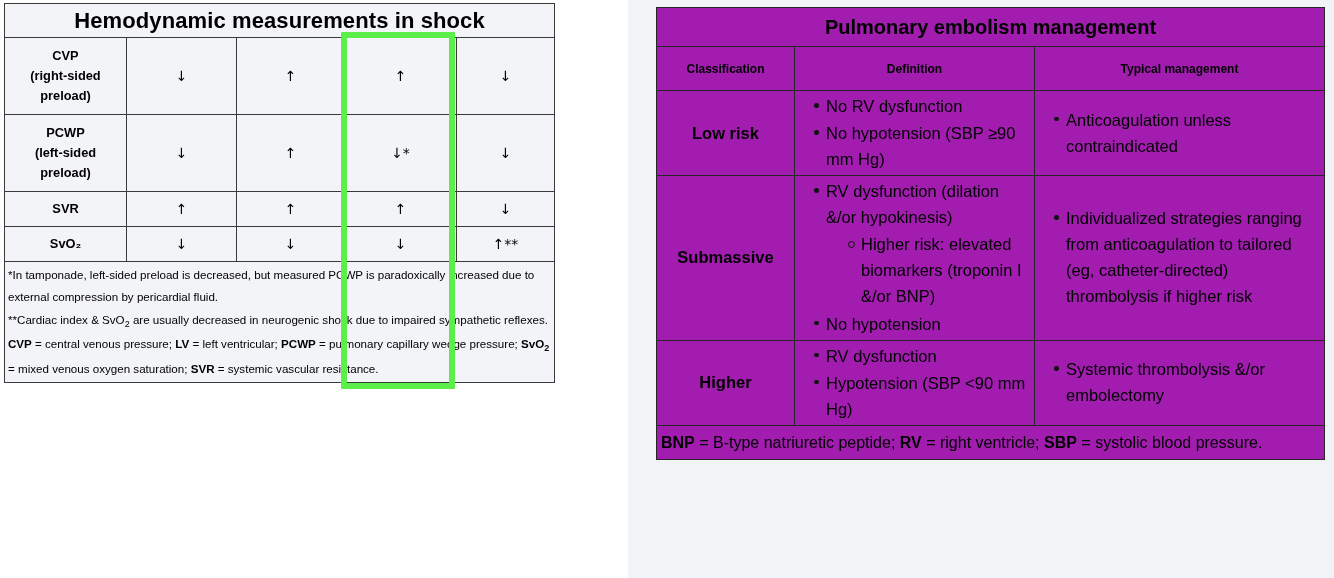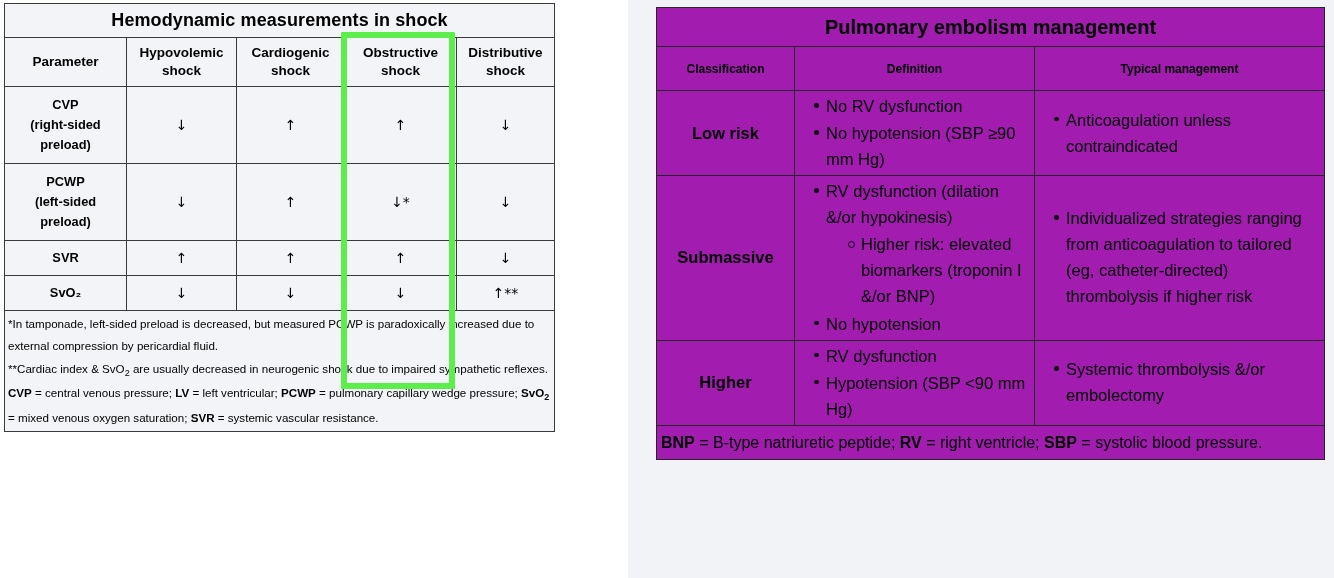--- a/index.html
+++ b/index.html
@@ -24,21 +24,21 @@
   }
   .tbl-hemo td,.tbl-hemo th{
     border:1.6px solid #3a3a3a;
     background:#f3f4f8;
     color:#000;
     text-align:center;
     vertical-align:middle;
     padding:2px 3px;
   }
   .hemo-title{
-    font-size:18px;font-weight:bold;letter-spacing:.1px;
+    font-size:22px;font-weight:bold;letter-spacing:.1px;
     height:29px;
   }
   .hemo-hdr{
     font-size:13.5px;font-weight:bold;line-height:1.35;
     height:44px;
   }
   .hemo-param{
     font-size:12.8px;font-weight:bold;line-height:1.55;
   }
   .hemo-val{
@@ -126,27 +126,20 @@
         <col style="width:122px">
           <col style="width:110px">
           <col style="width:108px">
         <col style="width:112px">
           <col style="width:98px">
       </colgroup>
       <tbody>
         <tr>
           <td class="hemo-title" colspan="5">Hemodynamic measurements in shock</td>
         </tr>
-        <tr>
-          <td class="hemo-hdr">Parameter</td>
-          <td class="hemo-hdr">Hypovolemic shock</td>
-          <td class="hemo-hdr">Cardiogenic shock</td>
-          <td class="hemo-hdr">Obstructive shock</td>
-          <td class="hemo-hdr">Distributive shock</td>
-        </tr>
 
         <tr class="r-tall">
           <td class="hemo-param">
             <span>CVP</span><br>
             <span>(right-sided</span><br>
             <span>preload)</span>
           </td>
           <td class="hemo-val">↓</td>
           <td class="hemo-val">↑</td>
           <td class="hemo-val">↑</td>

